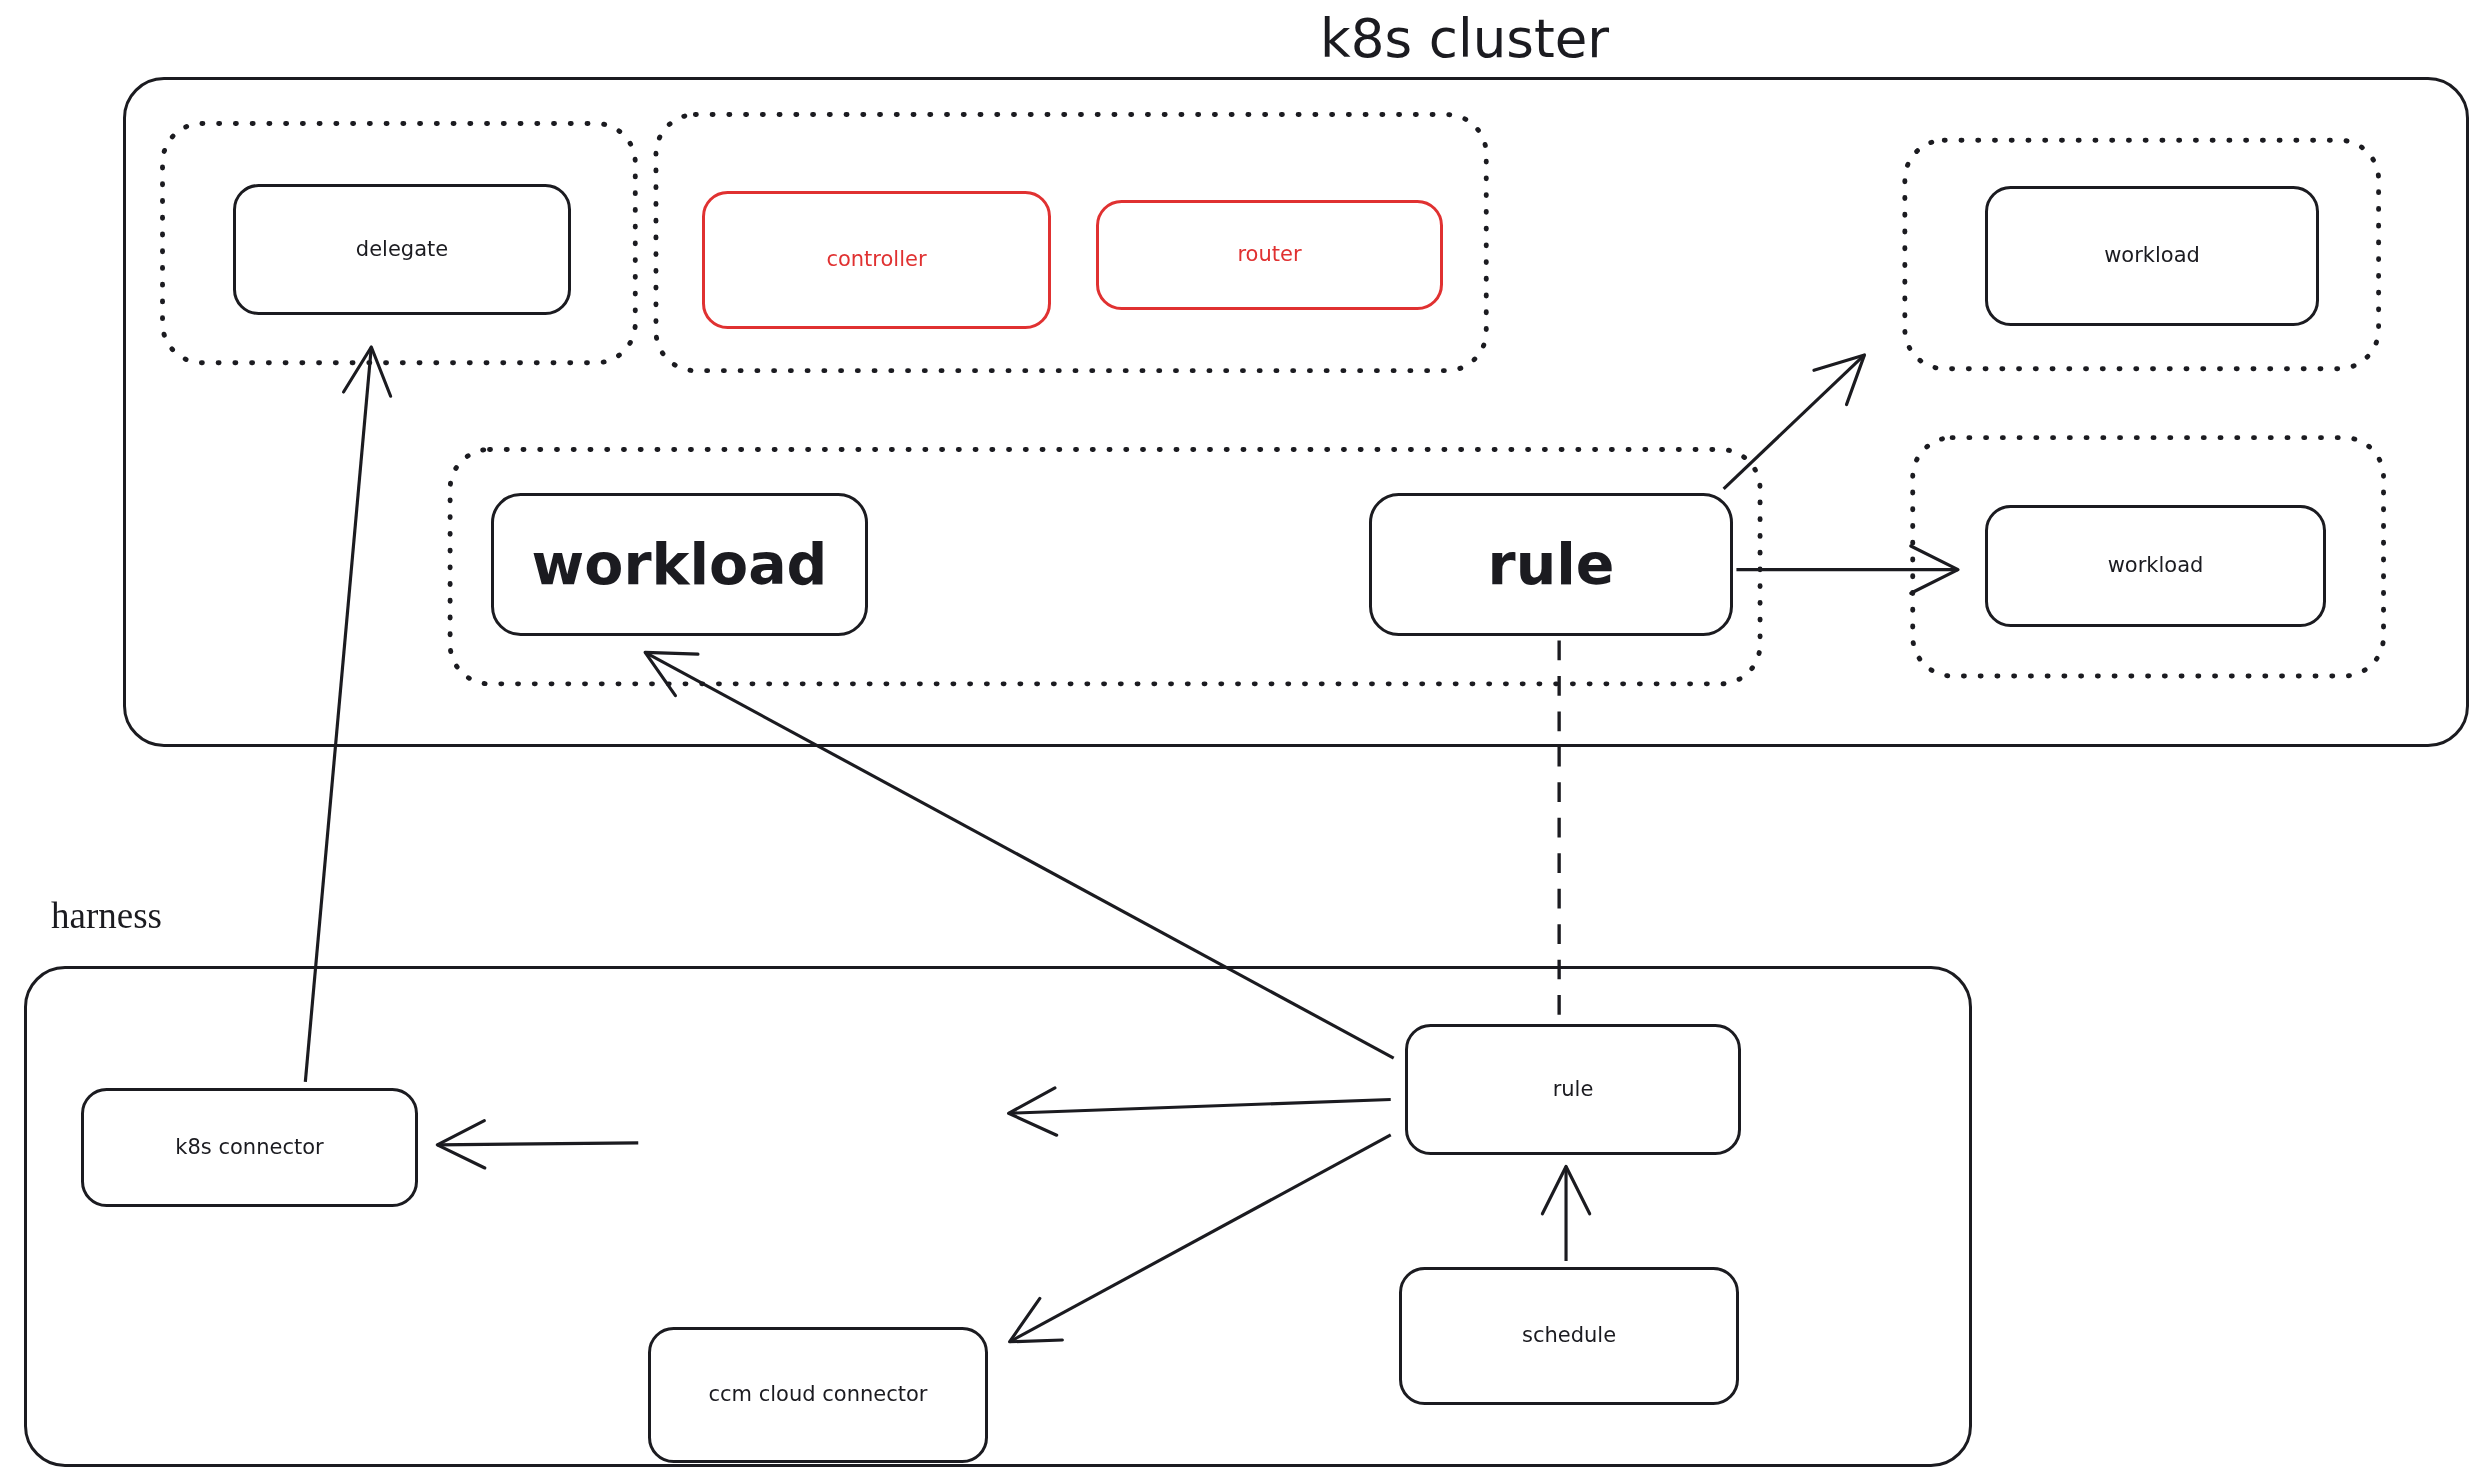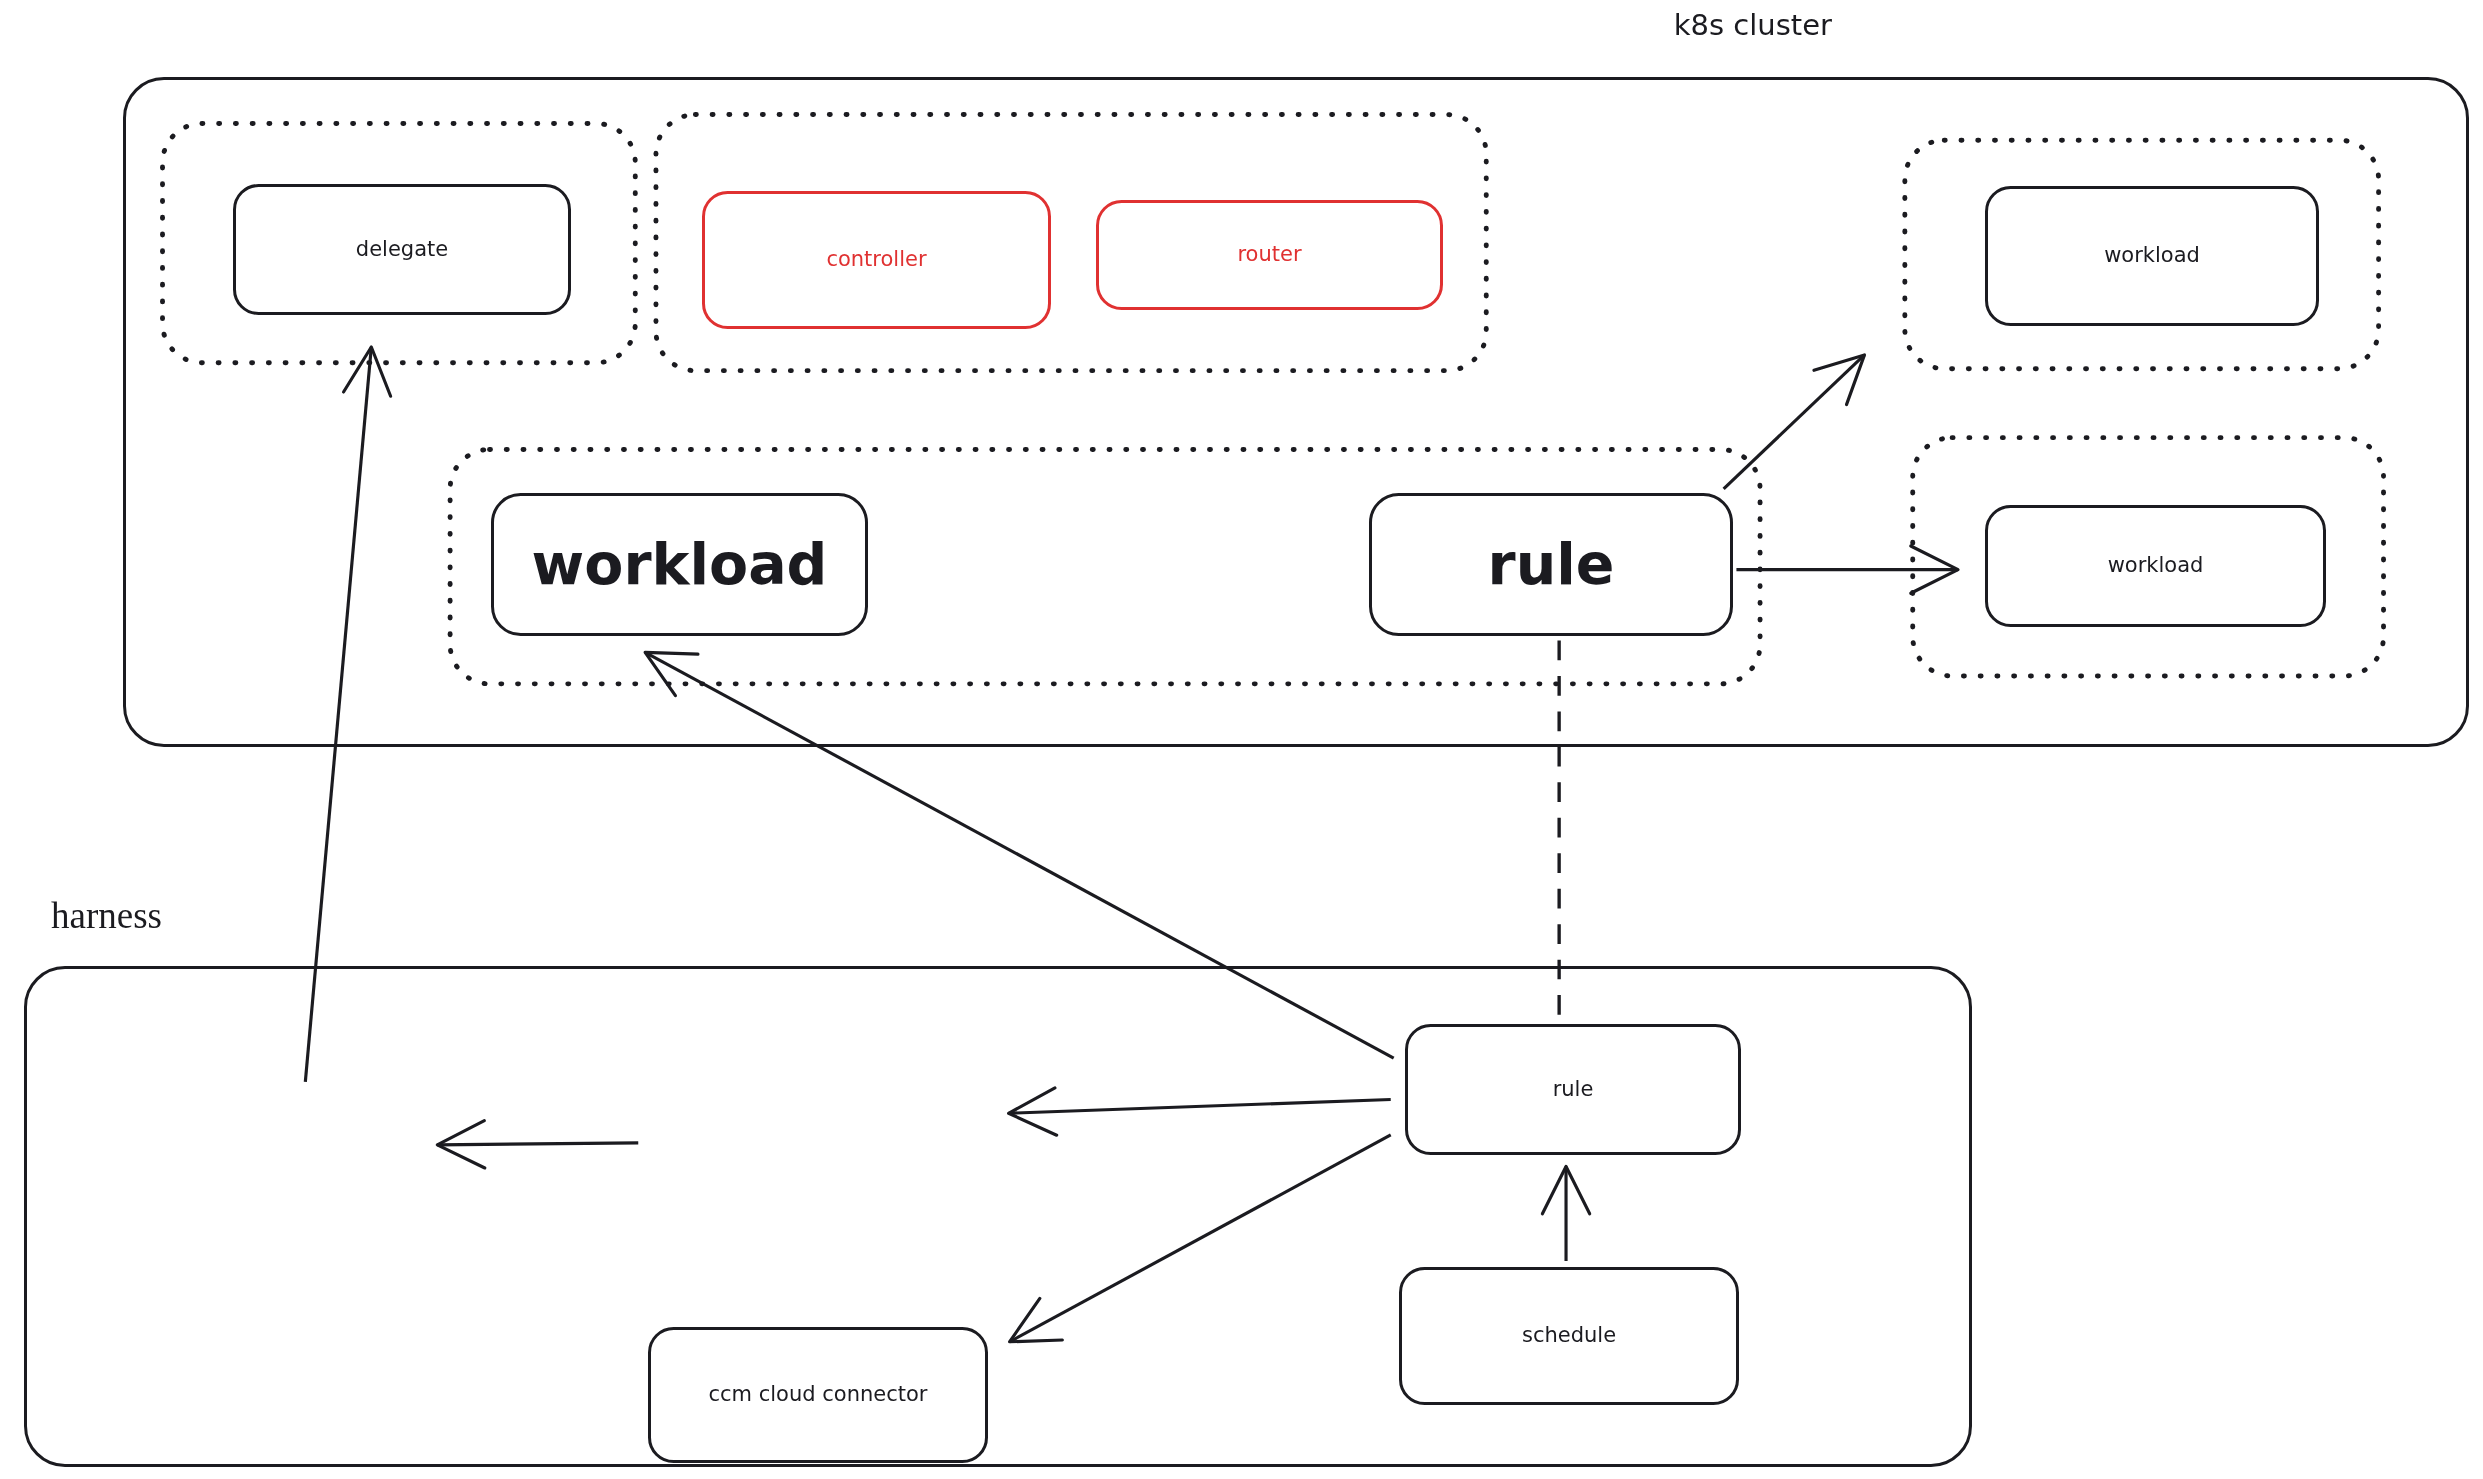--- a/index.html
+++ b/index.html
@@ -44,21 +44,21 @@
     position:absolute;
     left:0;top:0;
     pointer-events:none;
   }
 </style>
 </head>
 <body>
 
 <div class="canvas">
 
-  <div class="float-label" style="left:1320px;top:7.9px;width:512px;text-align:right;font-size:29px;">k8s cluster</div>
+  <div class="float-label" style="left:1320px;top:7.9px;width:512px;text-align:left;font-size:53px;">k8s cluster</div>
 
   <div class="container-box" style="left:123px;top:77px;width:2340px;height:664px;"></div>
 
   <div class="node" style="left:233px;top:184px;width:338px;height:131px;">delegate</div>
 
   <div class="node red" style="left:702px;top:191px;width:349px;height:138px;">controller</div>
 
   <div class="node red" style="left:1096px;top:200px;width:347px;height:110px;">router</div>
 
   <div class="node" style="left:1985px;top:186px;width:334px;height:140px;">workload</div>
@@ -66,20 +66,21 @@
   <div class="node big" style="left:491px;top:493px;width:377px;height:143px;">workload</div>
 
   <div class="node big" style="left:1369px;top:493px;width:364px;height:143px;">rule</div>
 
   <div class="node" style="left:1985px;top:505px;width:341px;height:122px;">workload</div>
 
   <div class="float-label" style="left:51px;top:894px;font-size:37px;font-family:Liberation Serif, serif;">harness</div>
 
   <div class="container-box" style="left:23.6px;top:966px;width:1942px;height:495px;"></div>
 
+  <div class="node" style="left:81px;top:1088px;width:337px;height:119px;">k8s connector</div>
 
 
   <div class="node wrap" style="left:648px;top:1281px;width:340px;height:136px;margin-top:46px;">ccm cloud connector</div>
 
   <div class="node" style="left:1405px;top:1024px;width:336px;height:131px;">rule</div>
 
   <div class="node" style="left:1399px;top:1267px;width:340px;height:138px;">schedule</div>
 
   <svg class="overlay" width="2483" height="1480" viewBox="0 0 2521 1502">
     <defs>

